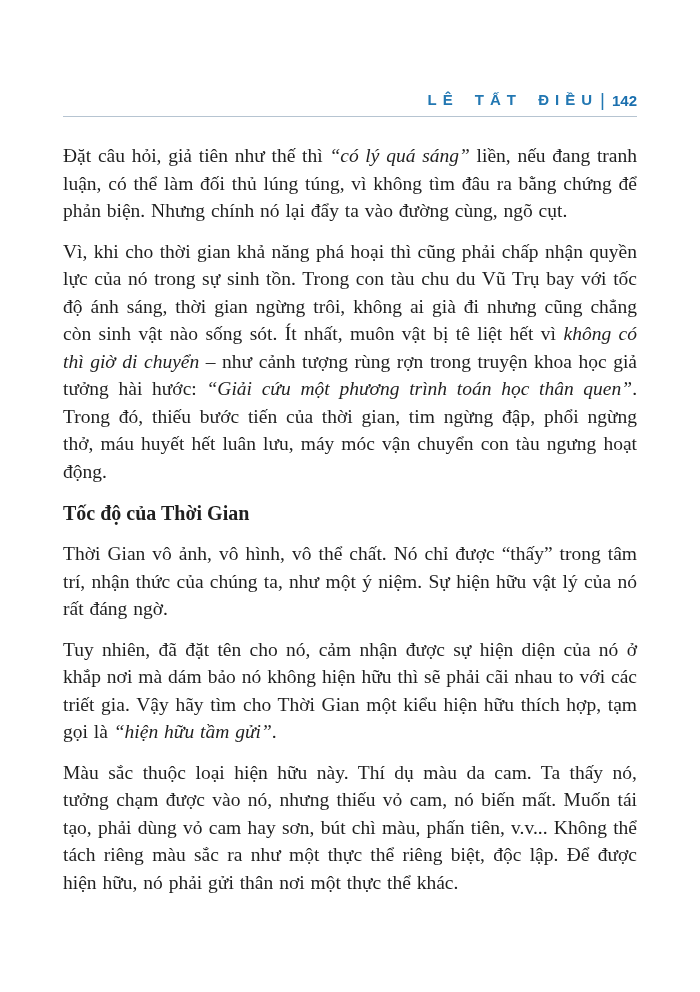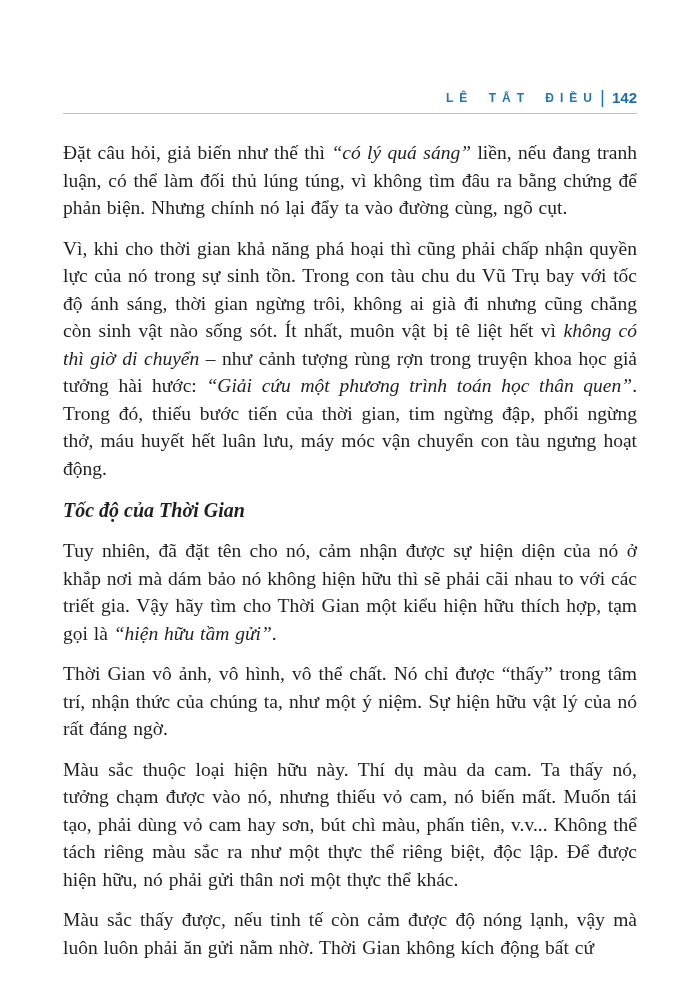--- a/index.html
+++ b/index.html
@@ -30,21 +30,21 @@
     display: flex;
     justify-content: flex-end;
     align-items: baseline;
     font-family: "Liberation Sans", sans-serif;
     padding-bottom: 5px;
     border-bottom: 1px solid var(--rule);
   }
   .author-name {
     color: var(--accent);
     font-weight: bold;
-    font-size: 12px;
+    font-size: 15px;
     letter-spacing: 6px;
     word-spacing: 6px;
     transform: translateY(-1px);
     margin-top: 36px;
   }
   .header-separator {
     color: var(--accent);
     font-size: 19px;
     font-weight: 400;
     margin: 0 7px 0 2px;
@@ -61,41 +61,39 @@
     font-size: 19.5px;
     line-height: 27.5px;
     text-align: justify;
     margin-bottom: 13px;
     word-spacing: 1px;
   }
   .page-body p .it { font-style: italic; }
   .section-heading {
     font-size: 20px;
     font-weight: bold;
-    font-style: italic;
     line-height: 27px;
     margin: 15px 0 13px 0;
   }
 </style>
 </head>
 <body>
 
 <div class="page">
 
   <div class="page-header">
     <span class="author-name">LÊ TẤT ĐIỀU</span>
     <span class="header-separator">|</span>
     <span class="page-number">142</span>
   </div>
 
   <div class="page-body">
-    <p><span>Đặt câu hỏi, giả biến như thế thì </span><span class="it">“có lý quá sáng”</span><span> liền, nếu đang tranh luận, có thể làm đối thủ lúng túng, vì không tìm đâu ra bằng chứng để phản biện. Nhưng chính nó lại đẩy ta vào đường cùng, ngõ cụt.</span></p>
+    <p><span>Đặt câu hỏi, giả tiên như thế thì </span><span class="it">“có lý quá sáng”</span><span> liền, nếu đang tranh luận, có thể làm đối thủ lúng túng, vì không tìm đâu ra bằng chứng để phản biện. Nhưng chính nó lại đẩy ta vào đường cùng, ngõ cụt.</span></p>
     <p><span>Vì, khi cho thời gian khả năng phá hoại thì cũng phải chấp nhận quyền lực của nó trong sự sinh tồn. Trong con tàu chu du Vũ Trụ bay với tốc độ ánh sáng, thời gian ngừng trôi, không ai già đi nhưng cũng chẳng còn sinh vật nào sống sót. Ít nhất, muôn vật bị tê liệt hết vì </span><span class="it">không có thì giờ di chuyển</span><span> – như cảnh tượng rùng rợn trong truyện khoa học giả tưởng hài hước: </span><span class="it">“Giải cứu một phương trình toán học thân quen”</span><span>. Trong đó, thiếu bước tiến của thời gian, tim ngừng đập, phổi ngừng thở, máu huyết hết luân lưu, máy móc vận chuyển con tàu ngưng hoạt động.</span></p>
 
     <h2 class="section-heading">Tốc độ của Thời Gian</h2>
 
+    <p><span>Thời Gian vô ảnh, vô hình, vô thể chất. Nó chỉ được “thấy” trong tâm trí, nhận thức của chúng ta, như một ý niệm. Sự hiện hữu vật lý của nó rất đáng ngờ.</span></p>
     <p><span>Tuy nhiên, đã đặt tên cho nó, cảm nhận được sự hiện diện của nó ở khắp nơi mà dám bảo nó không hiện hữu thì sẽ phải cãi nhau to với các triết gia. Vậy hãy tìm cho Thời Gian một kiểu hiện hữu thích hợp, tạm gọi là </span><span class="it">“hiện hữu tầm gửi”</span><span>.</span></p>
-    <p><span>Thời Gian vô ảnh, vô hình, vô thể chất. Nó chỉ được “thấy” trong tâm trí, nhận thức của chúng ta, như một ý niệm. Sự hiện hữu vật lý của nó rất đáng ngờ.</span></p>
     <p><span>Màu sắc thuộc loại hiện hữu này. Thí dụ màu da cam. Ta thấy nó, tưởng chạm được vào nó, nhưng thiếu vỏ cam, nó biến mất. Muốn tái tạo, phải dùng vỏ cam hay sơn, bút chì màu, phấn tiên, v.v... Không thể tách riêng màu sắc ra như một thực thể riêng biệt, độc lập. Để được hiện hữu, nó phải gửi thân nơi một thực thể khác.</span></p>
-    <p><span>Màu sắc thấy được, nếu tinh tế còn cảm được độ nóng lạnh, vậy mà luôn luôn phải ăn gửi nằm nhờ. Thời Gian không kích động bất cứ</span></p>
   </div>
 
 </div>
 
 </body></html>

